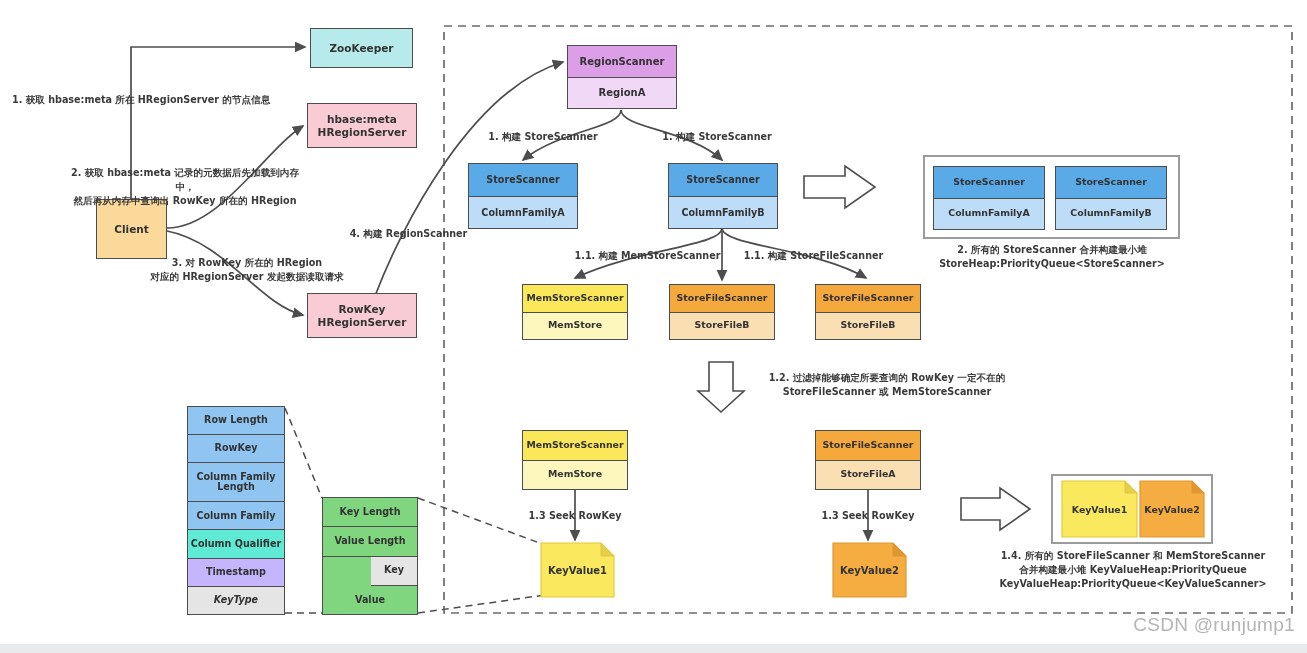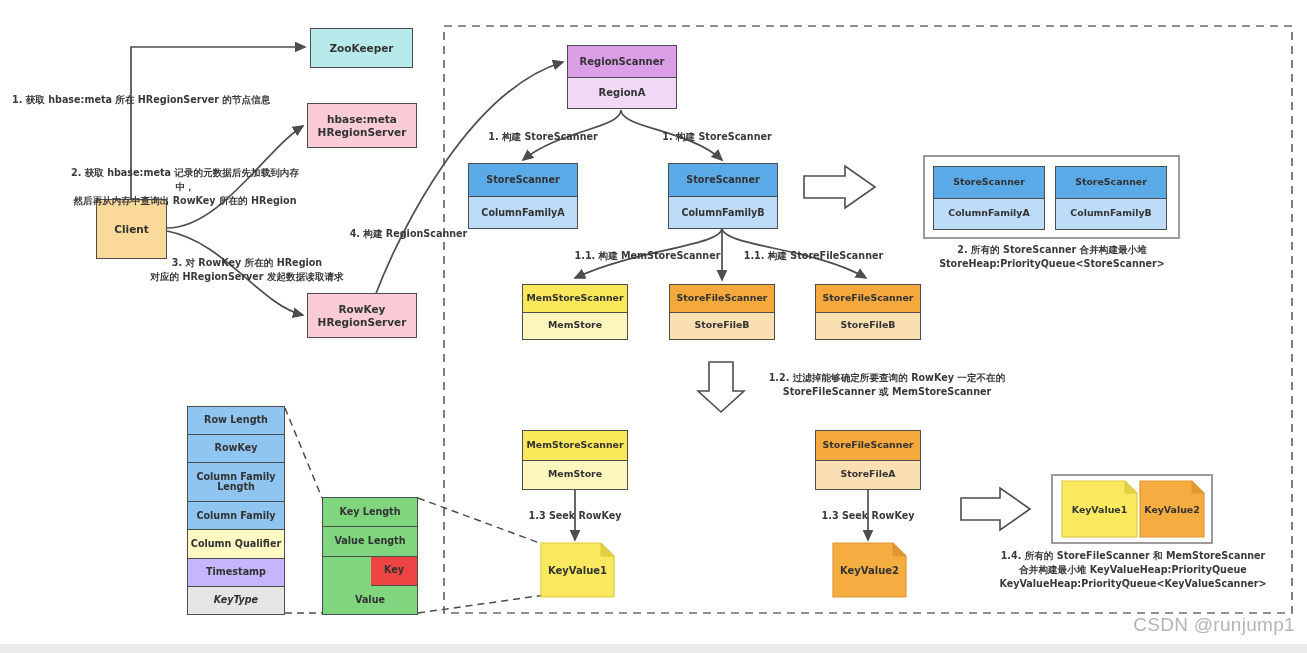--- a/index.html
+++ b/index.html
@@ -276,27 +276,27 @@
   <div class="lbl" style="left:985px; top:549px; width:296px;">1.4. 所有的 StoreFileScanner 和 MemStoreScanner
 合并构建最小堆 KeyValueHeap:PriorityQueue
 KeyValueHeap:PriorityQueue&lt;KeyValueScanner&gt;</div>
 
   <div class="stack" style="left:187px; top:406px; width:98px; height:209px; background:#8fc5f0;">
     <div style="background:#8fc5f0;">Row Length</div>
     <div style="background:#8fc5f0;">RowKey</div>
     <div style="background:#8fc5f0; white-space:pre-line;">Column Family
 Length</div>
     <div style="background:#8fc5f0;">Column Family</div>
-    <div style="background:#fef9c3;">Column Qualifier</div>
+    <div style="background:#5eead4;">Column Qualifier</div>
     <div style="background:#c4b5fd;">Timestamp</div>
     <div style="background:#e5e5e5;font-style:italic;">KeyType</div>
   </div>
 
   <div class="stack" style="left:322px; top:497px; width:96px; height:118px; background:#7fd67f;">
     <div style="background:#7fd67f;">Key Length</div>
     <div style="background:#7fd67f;">Value Length</div>
-    <div style="background:#ef4444;margin-left:48px;">Key</div>
+    <div style="background:#e5e5e5;margin-left:48px;">Key</div>
     <div style="background:#7fd67f;">Value</div>
   </div>
 
   <div class="watermark">CSDN @runjump1</div>
   <div class="bottombar"></div>
 </div>
 
 </body></html>

